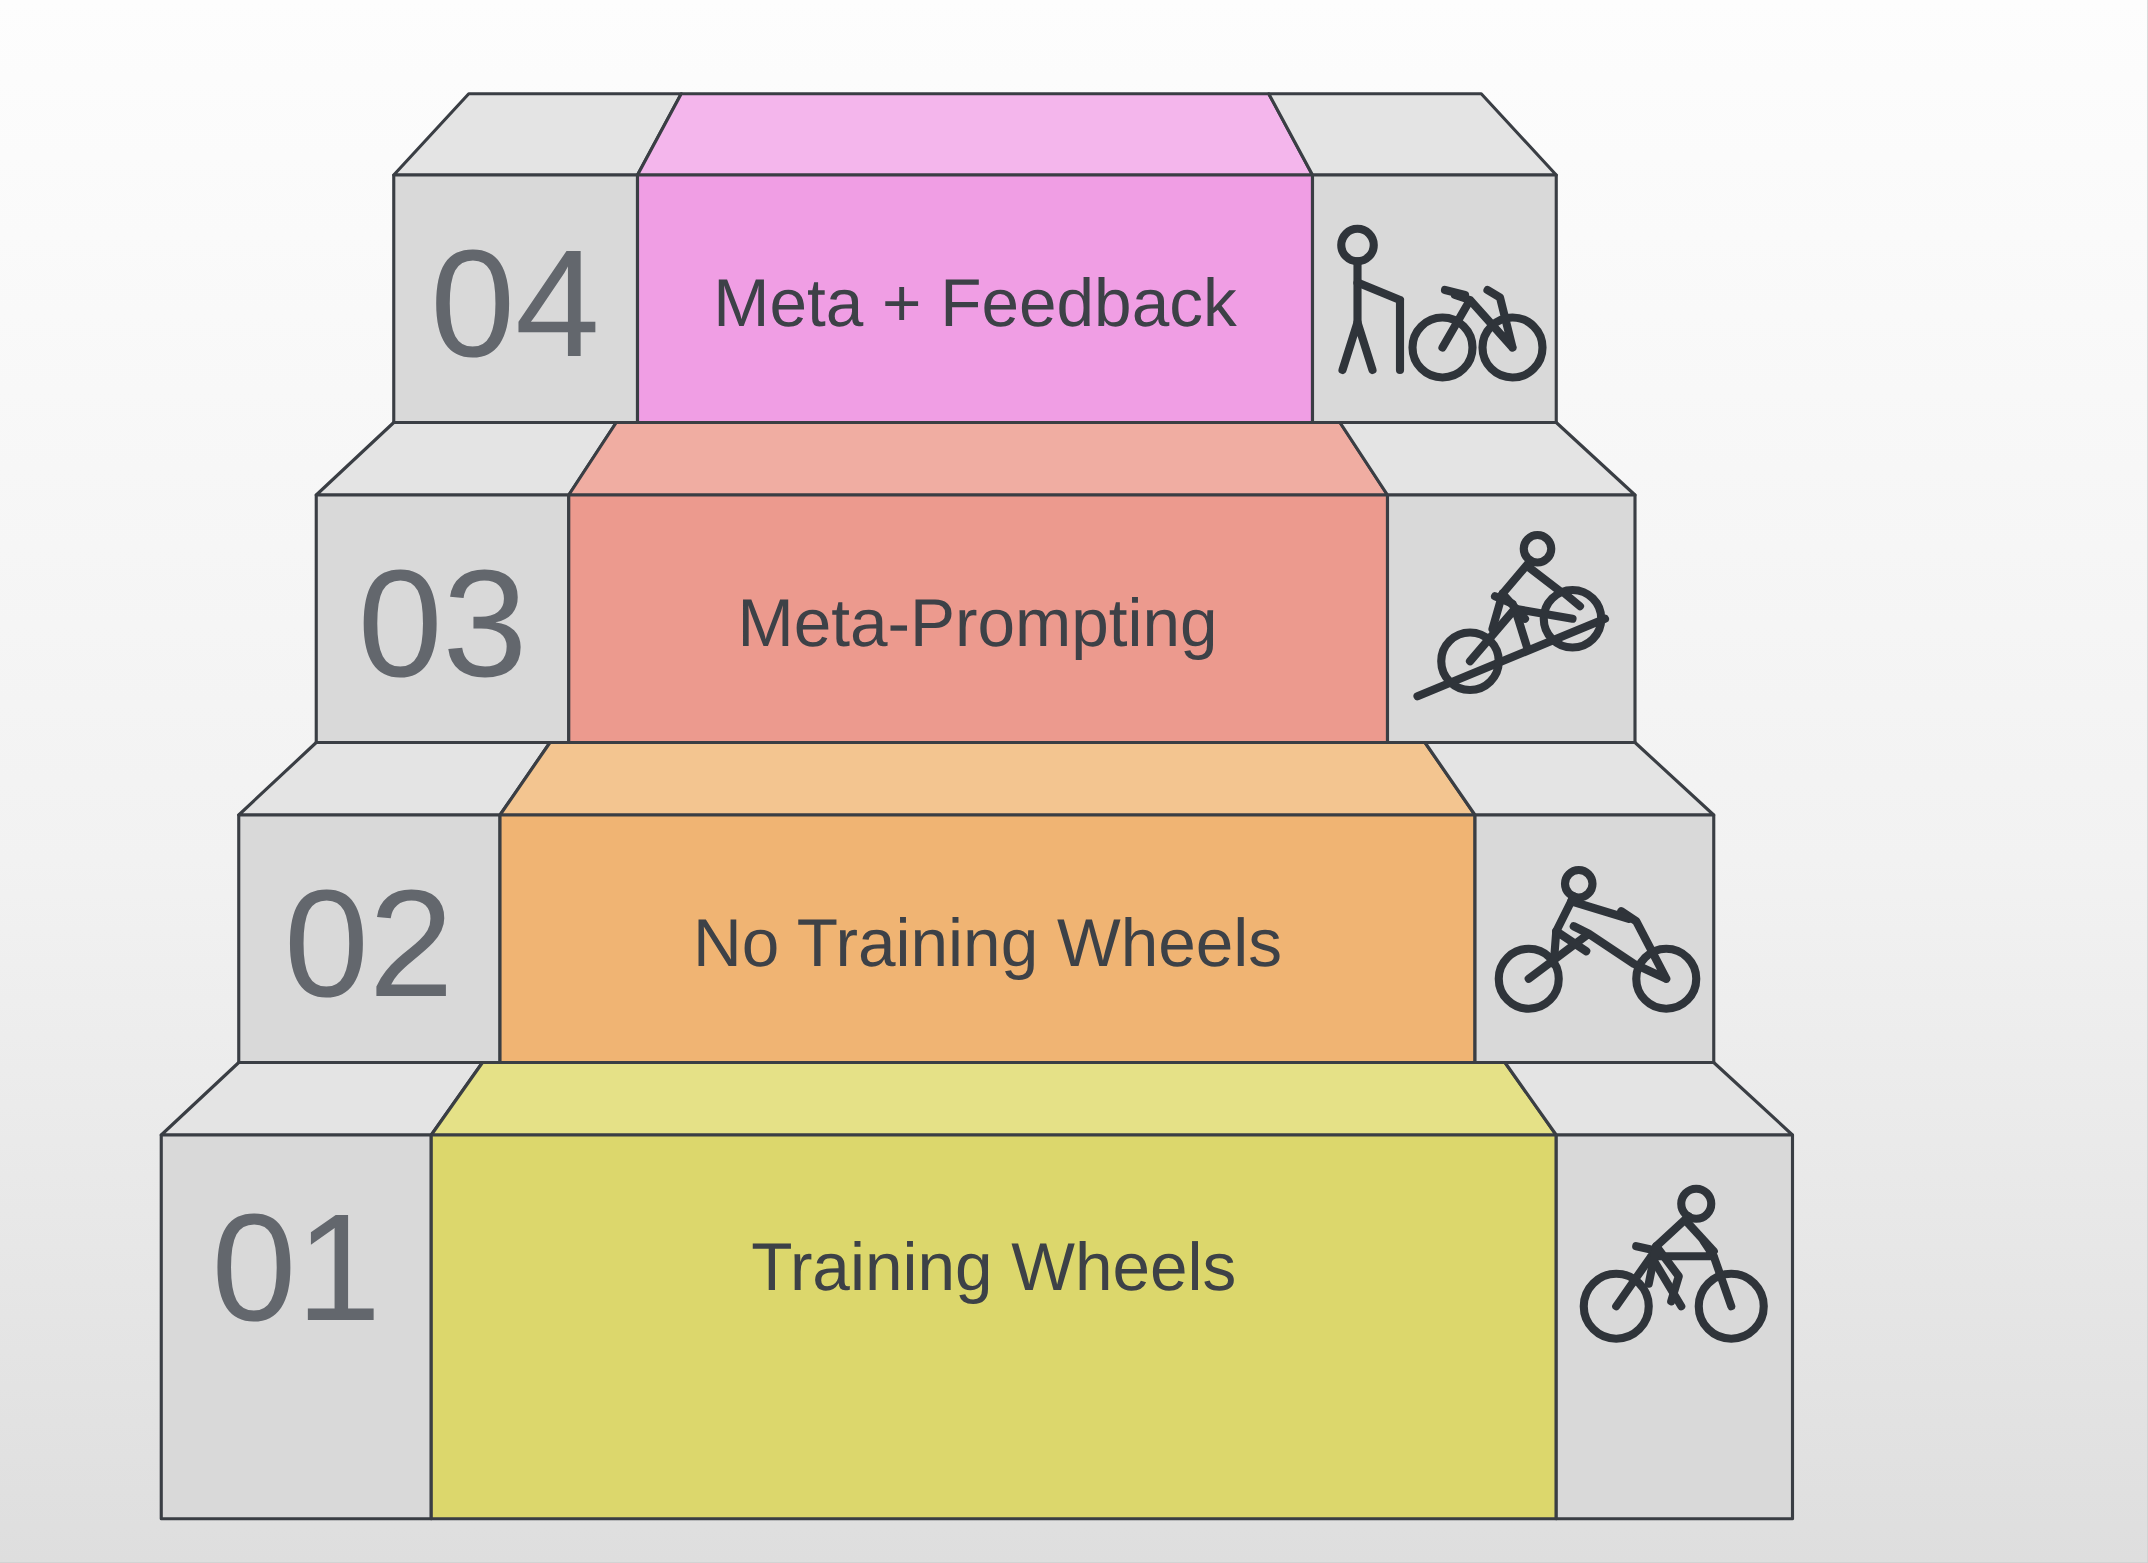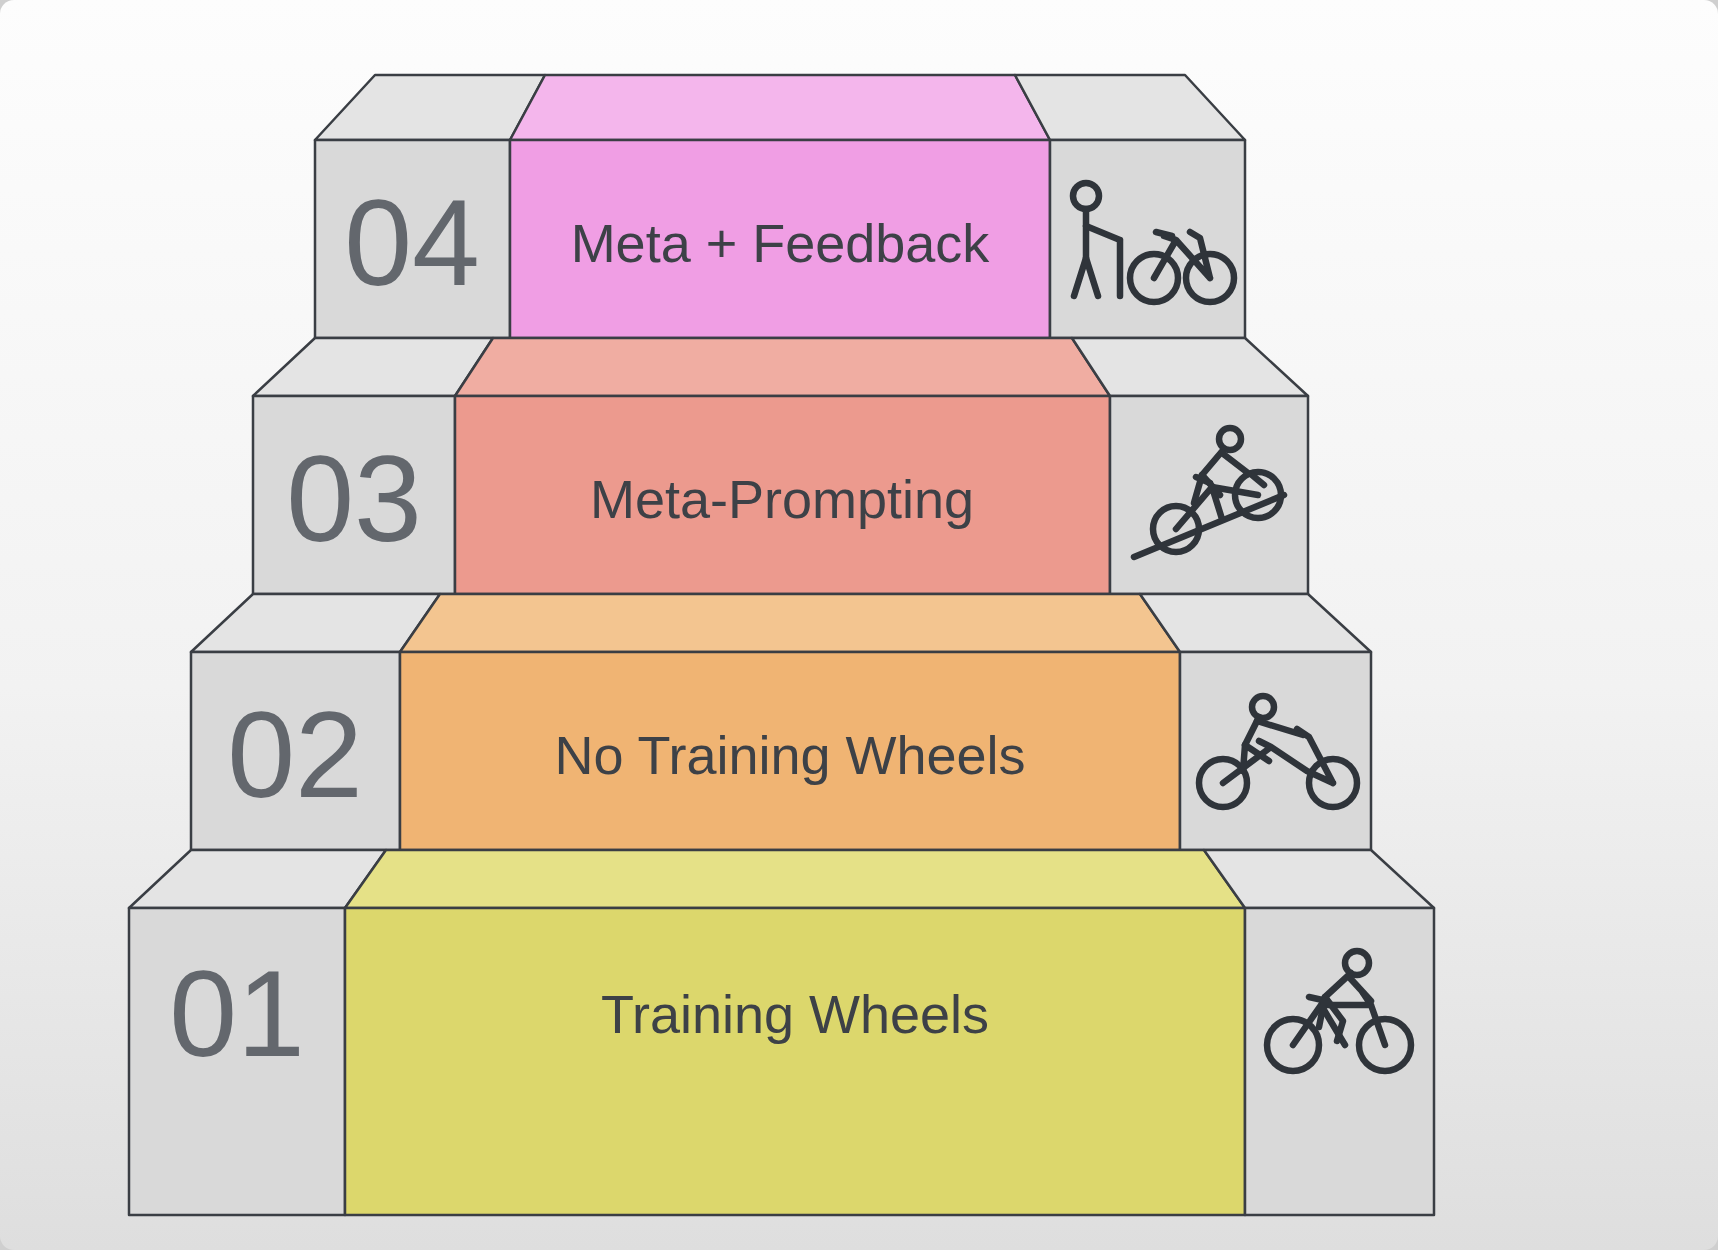--- a/index.html
+++ b/index.html
@@ -2,21 +2,20 @@
 <html style="--bg-top: #fdfdfd; --bg-mid: #f2f2f2; --bg-bottom: #dedede; --outline: #3a3e44; --gray-front: #d9d9d9; --gray-top: #e4e4e4; --number: #63676d; --label: #3d4147; --icon: #2f343a;"><head>
 <meta charset="utf-8">
 <style>
   html,body{margin:0;padding:0;background:#cfcfcf;}
   .stage{
     position:relative;
     width:1718px;height:1250px;
     margin:0 auto;
     background:linear-gradient(180deg,var(--bg-top) 0%,var(--bg-mid) 55%,var(--bg-bottom) 100%);
     overflow:hidden;
-    border-radius:14px;
   }
   svg{display:block;}
   .face,.band{
     stroke:var(--outline);
     stroke-width:2.5px;
     stroke-linejoin:round;
   }
   .num{
     font-family:"Liberation Sans","DejaVu Sans",sans-serif;
     font-size:122px;

